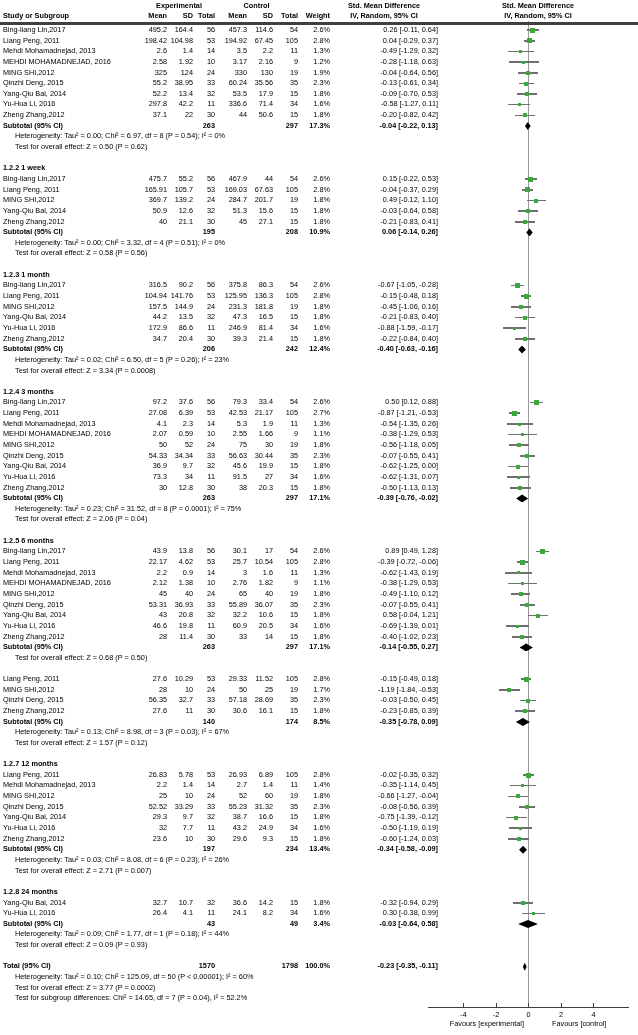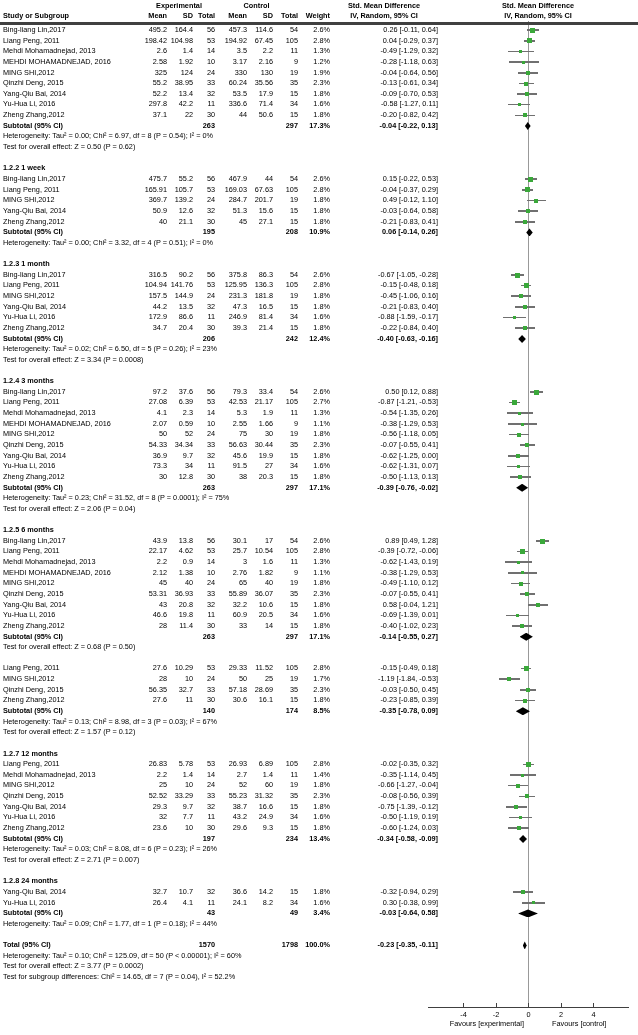--- a/index.html
+++ b/index.html
@@ -10,21 +10,21 @@
   .c0{width:143px;padding-left:3px;box-sizing:border-box;text-align:left;}
   .c1{width:24px;text-align:right;}
   .c2{width:26px;text-align:right;}
   .c3{width:22px;text-align:right;}
   .c4{width:32px;text-align:right;}
   .c5{width:26px;text-align:right;}
   .c6{width:25px;text-align:right;}
   .c7{width:32px;text-align:right;}
   .c8{width:108px;text-align:right;}
   .b{font-weight:bold;}
-  .note{padding-left:3px;box-sizing:border-box;display:block;}
+  .note{padding-left:15px;box-sizing:border-box;display:block;}
   .plotcell{position:relative;width:200px;height:10.65px;}
   .ciline{position:absolute;top:4.4px;height:1.6px;background:#707070;}
   .cimark{position:absolute;background:#3aa83a;}
   .diamond{position:absolute;top:1.3px;height:8px;background:#000;
            clip-path:polygon(0 50%,50% 0,100% 50%,50% 100%);}
   #hdr{position:relative;height:22px;border-bottom:3px solid #404040;}
   #hdr .g{position:absolute;top:1px;text-align:center;font-weight:bold;}
   #hdr .row{position:absolute;bottom:0;left:0;width:638px;font-weight:bold;}
   #hdr .c8h{width:108px;text-align:center;}
   #hdr .ph{width:200px;text-align:center;}
@@ -299,20 +299,21 @@
         <span class="c4 b"></span>
         <span class="c5 b"></span>
         <span class="c6 b">208</span>
         <span class="c7 b">10.9%</span>
         <span class="c8 b">0.06 [-0.14, 0.26]</span>
         <span class="plotcell">
           <div class="diamond" style="left: 88.225px; width: 6.5px;"></div>
         </span>
       </div>
       <div class="row note">Heterogeneity: Tau² = 0.00; Chi² = 3.32, df = 4 (P = 0.51); I² = 0%</div>
+      <div class="row note">Test for overall effect: Z = 0.58 (P = 0.56)</div>
       <div class="row"></div>
       <div class="row">
         <span class="c0 b">1.2.3 1 month</span>
       </div>
       <div class="row">
         <span class="c0">Bing-liang Lin,2017</span>
         <span class="c1">316.5</span>
         <span class="c2">90.2</span>
         <span class="c3">56</span>
         <span class="c4">375.8</span>
@@ -969,20 +970,21 @@
         <span class="c4 b"></span>
         <span class="c5 b"></span>
         <span class="c6 b">49</span>
         <span class="c7 b">3.4%</span>
         <span class="c8 b">-0.03 [-0.64, 0.58]</span>
         <span class="plotcell">
           <div class="diamond" style="left: 80.1px; width: 19.825px;"></div>
         </span>
       </div>
       <div class="row note">Heterogeneity: Tau² = 0.09; Chi² = 1.77, df = 1 (P = 0.18); I² = 44%</div>
+      <div class="row note">Test for overall effect: Z = 0.09 (P = 0.93)</div>
       <div class="row"></div>
       <div class="row">
         <span class="c0 b">Total (95% CI)</span>
         <span class="c1 b"></span>
         <span class="c2 b"></span>
         <span class="c3 b">1570</span>
         <span class="c4 b"></span>
         <span class="c5 b"></span>
         <span class="c6 b">1798</span>
         <span class="c7 b">100.0%</span>

